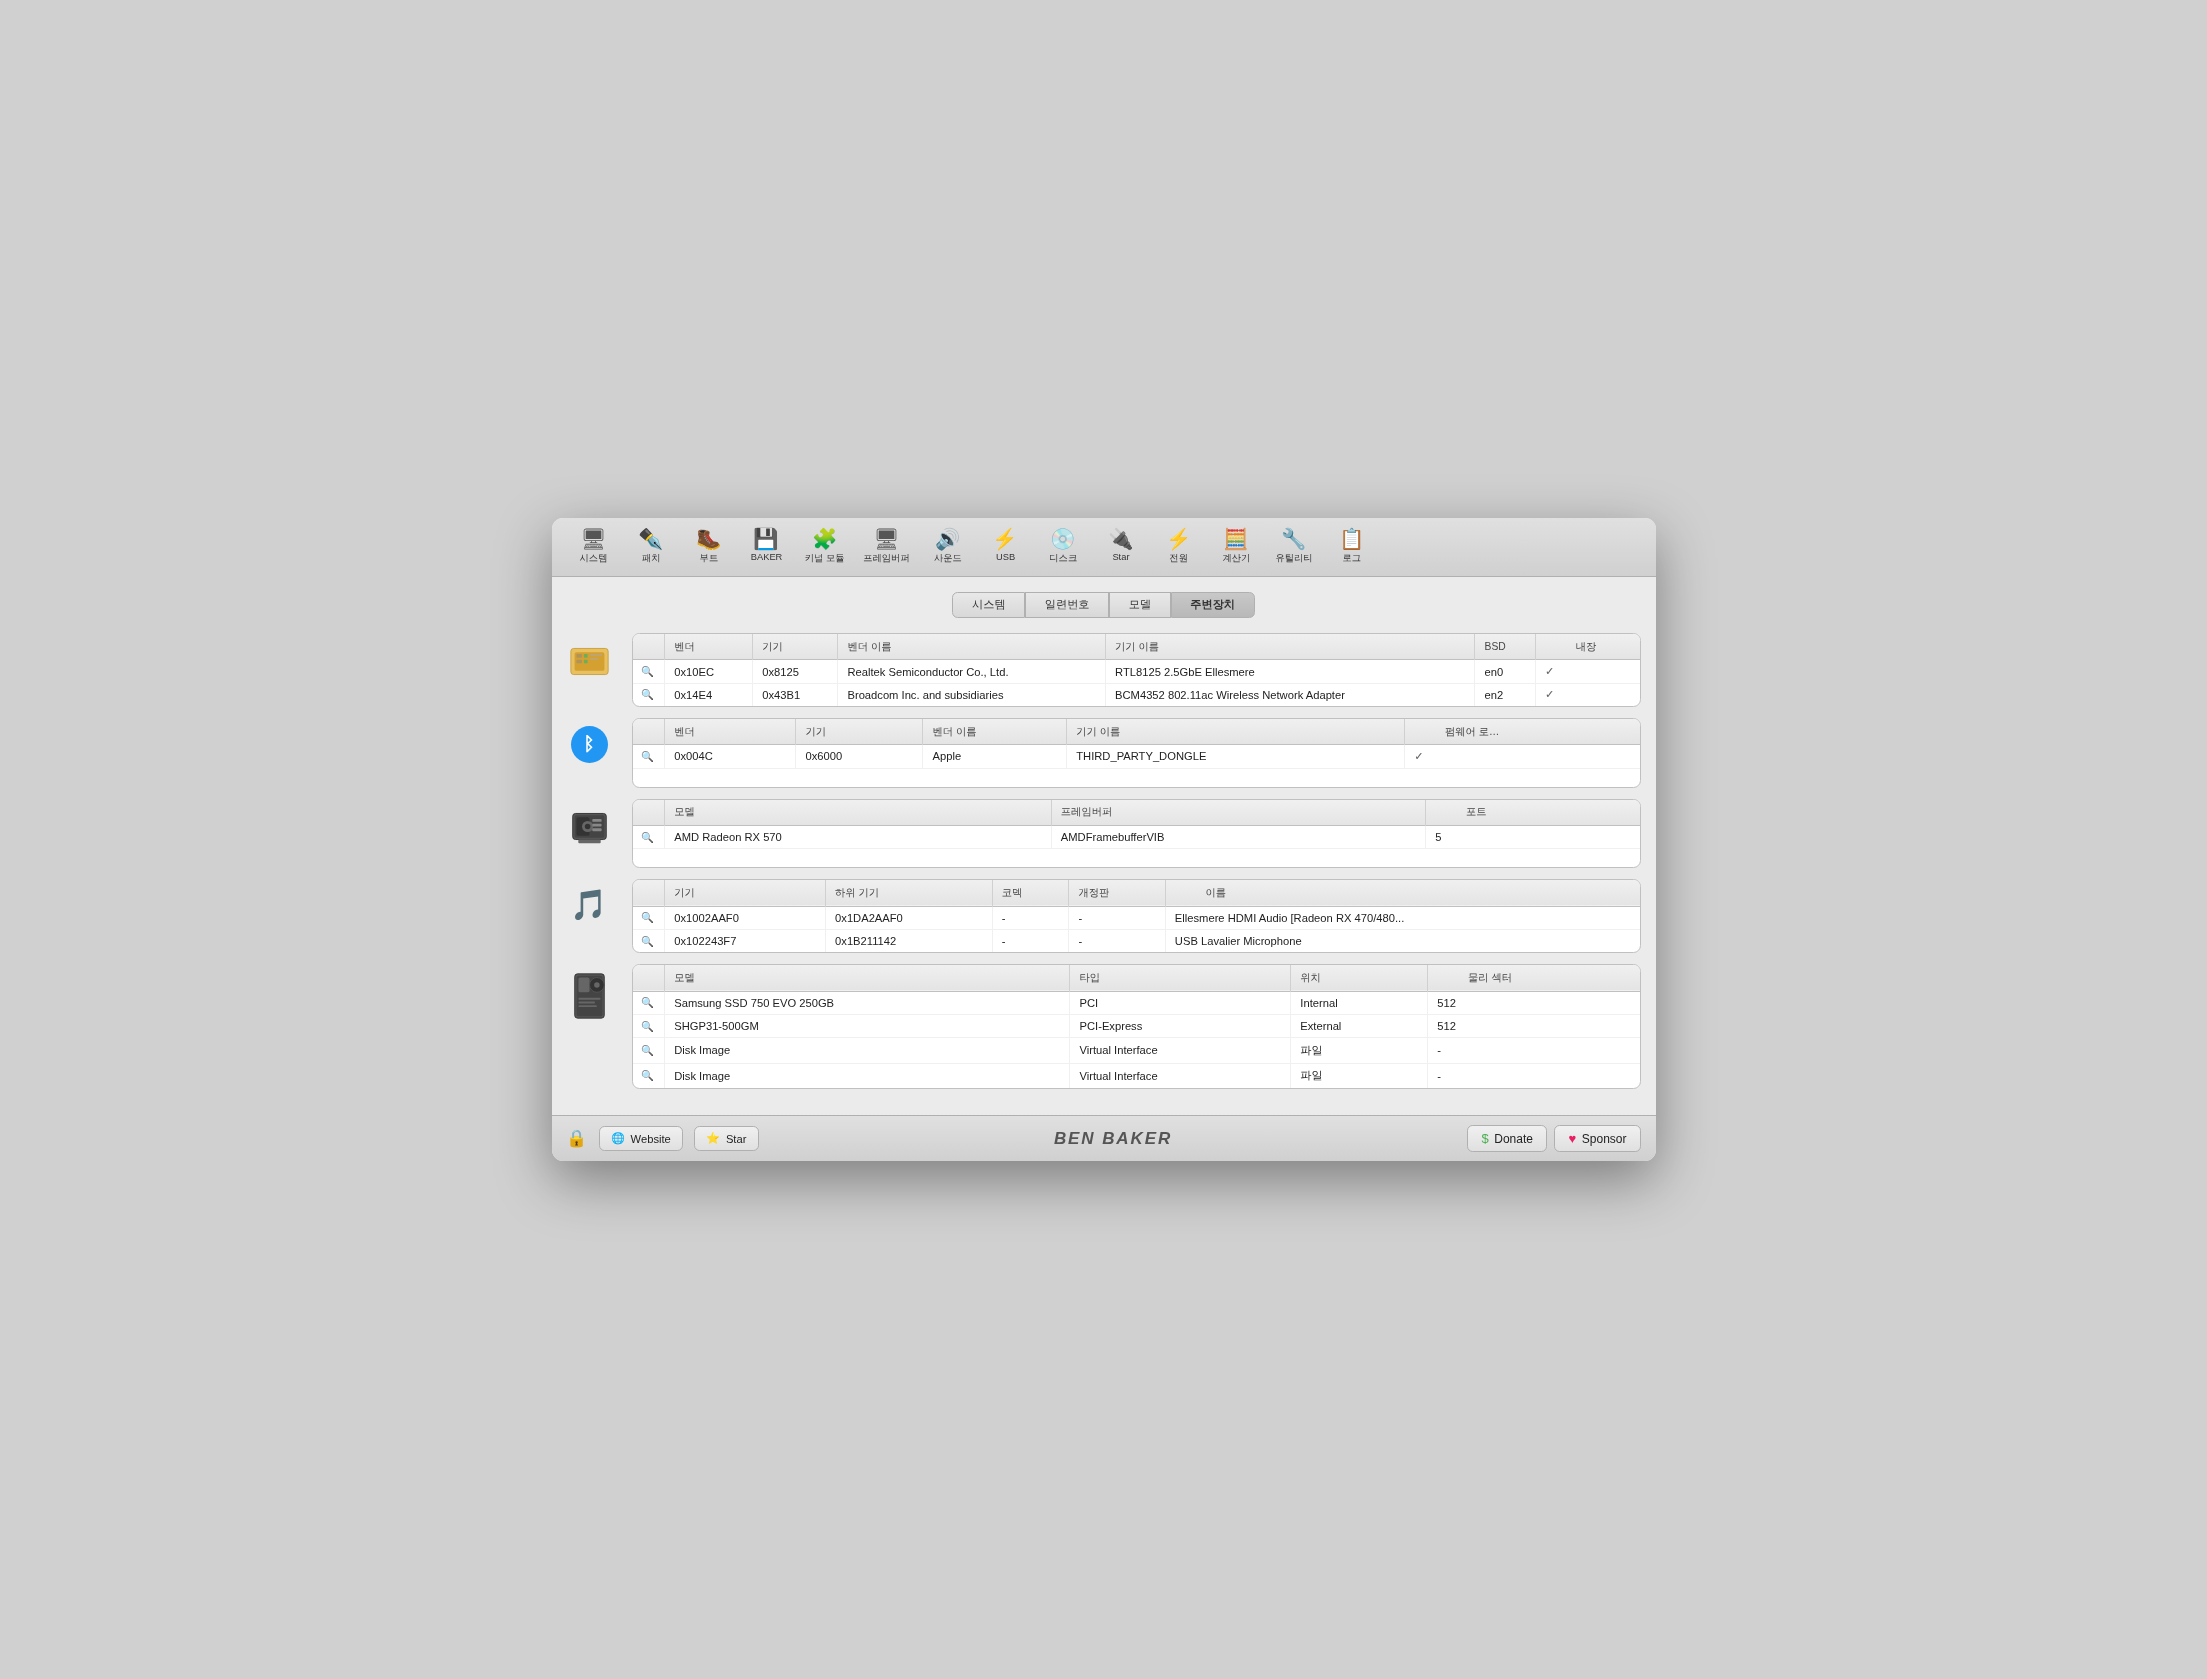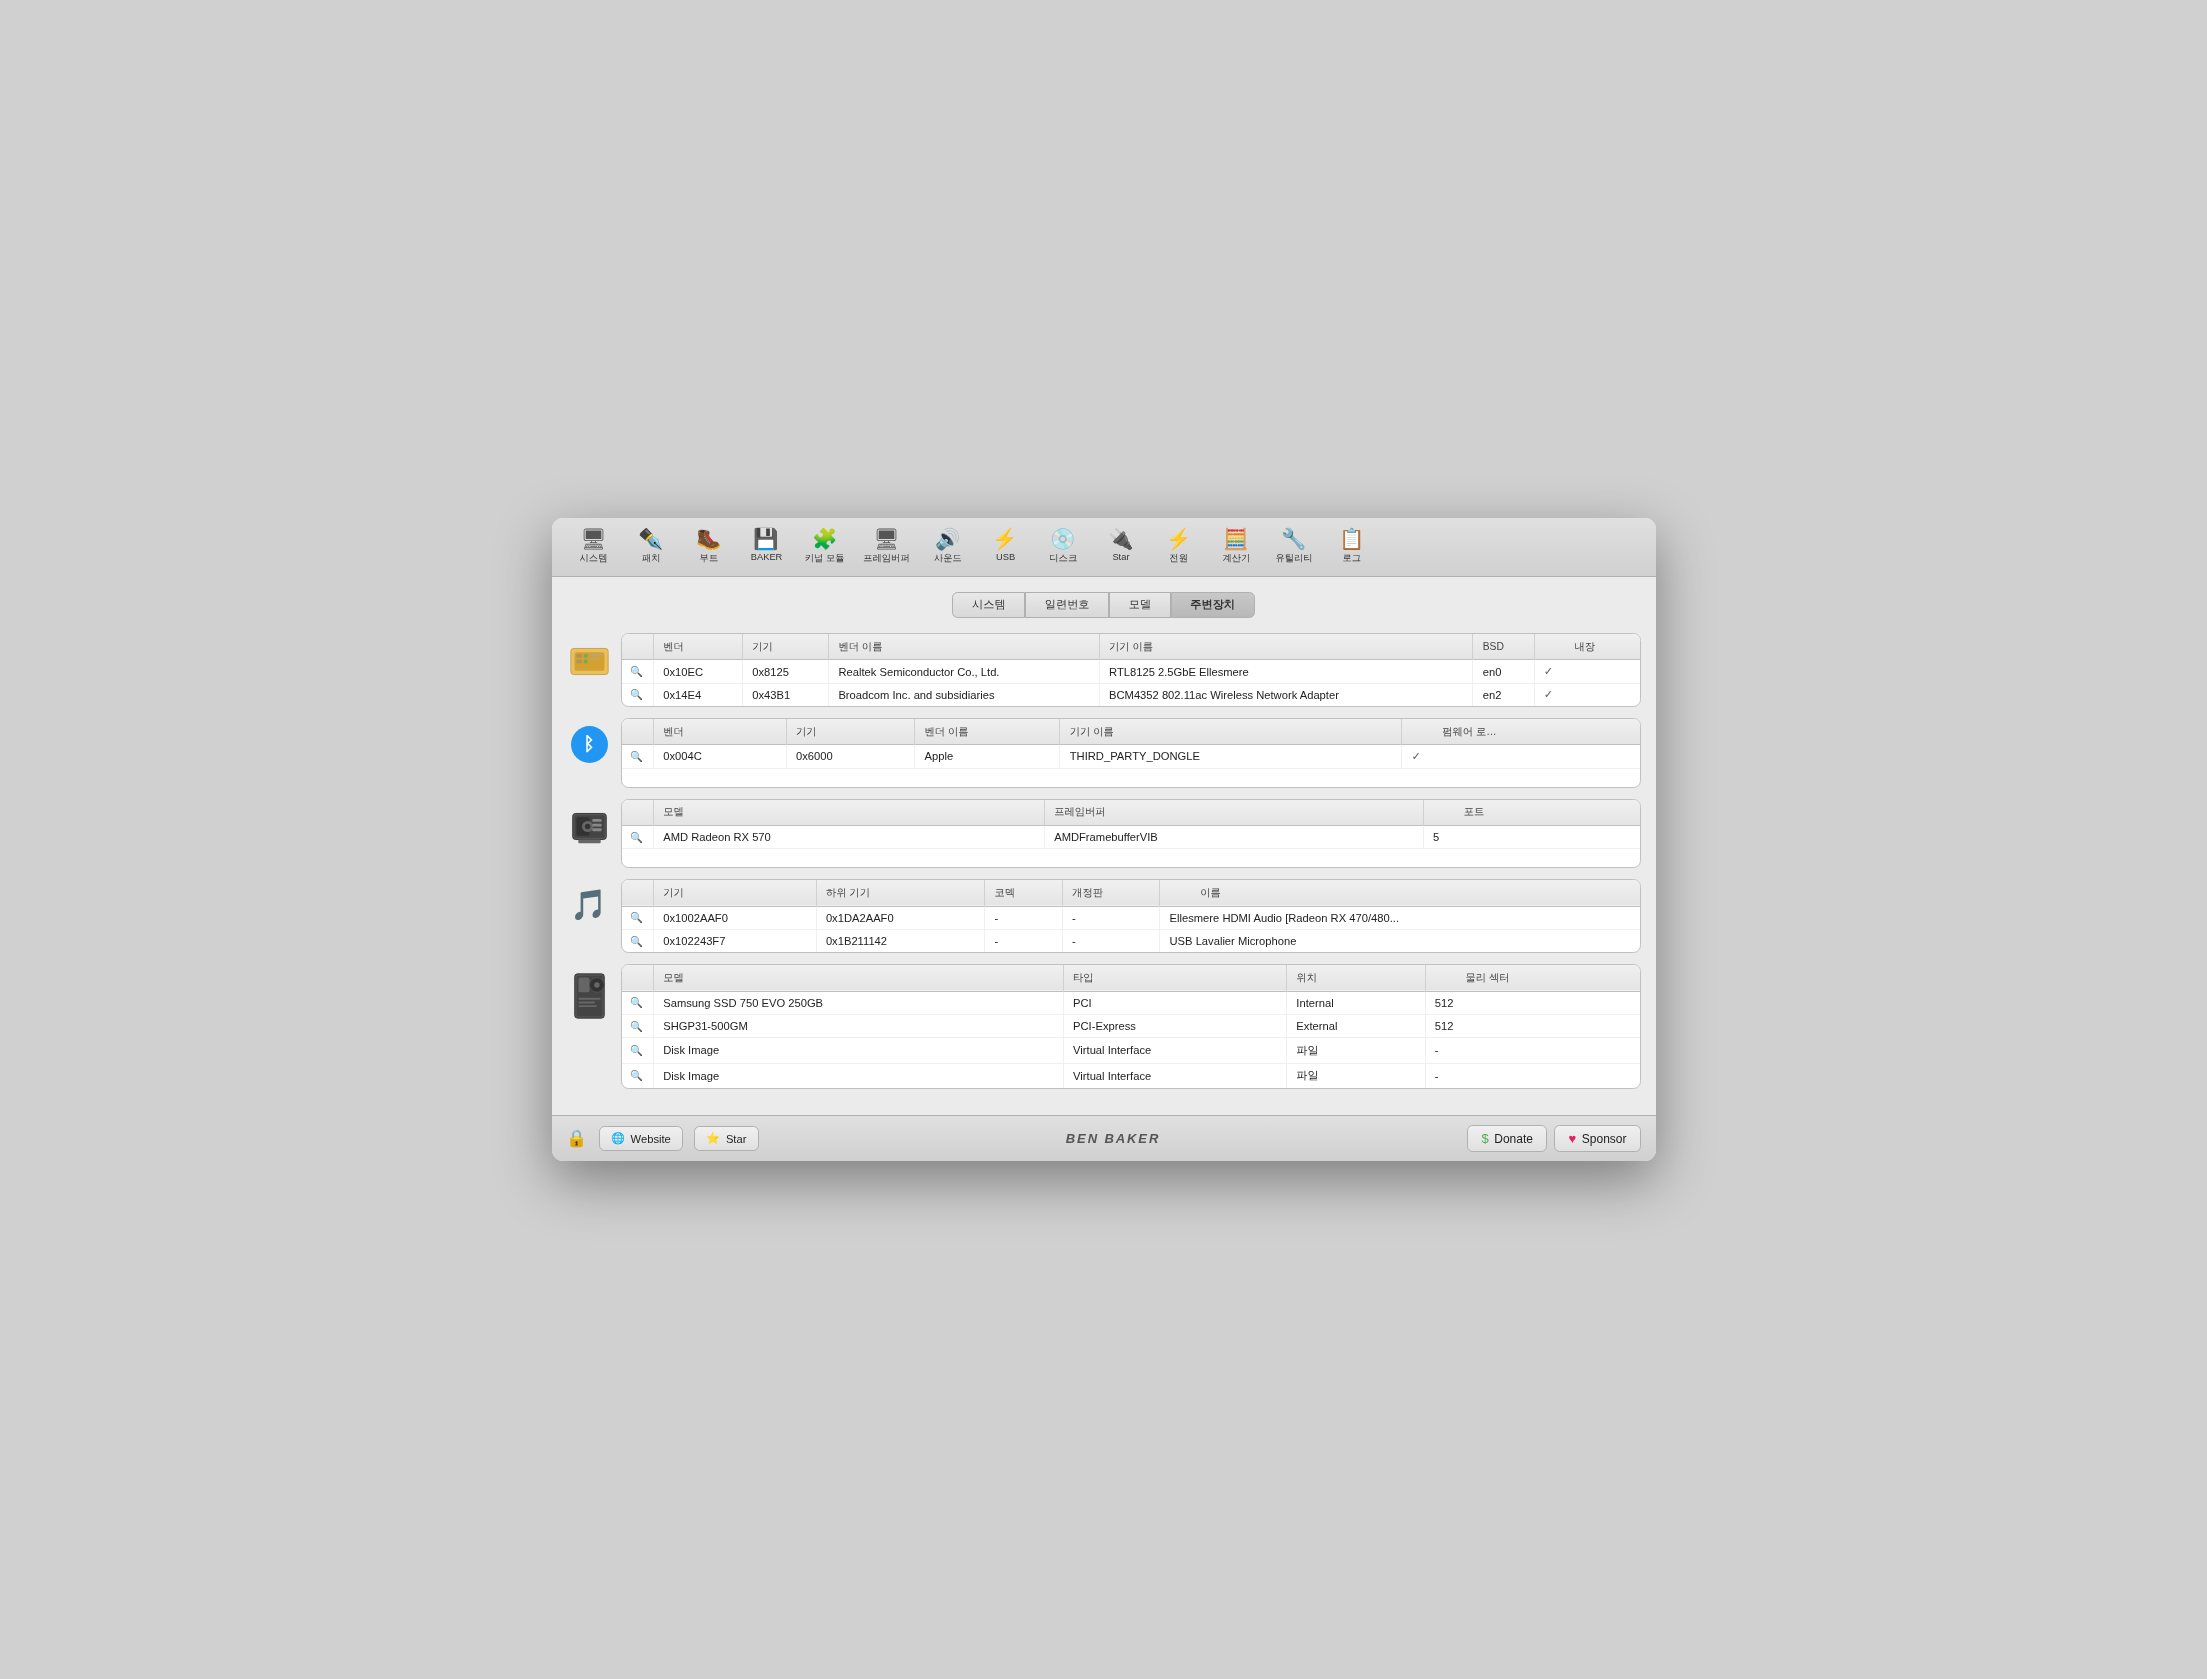--- a/index.html
+++ b/index.html
@@ -99,21 +99,21 @@
     .tab-btn:first-child { border-radius: 5.6px 0 0 5.6px; }
     .tab-btn:last-child { border-radius: 0 5.6px 5.6px 0; }
     .tab-btn.active {
       background: linear-gradient(to bottom, #c8c8c8, #b8b8b8);
       font-weight: 700;
     }
     .section {
       display: flex;
       align-items: flex-start;
       margin-bottom: 11px;
-      gap: 9px;
+      gap: 20px;
     }
     .section-icon {
       width: 45px;
       min-width: 45px;
       display: flex;
       justify-content: center;
       align-items: center;
       font-size: 34px;
       margin-top: 7.5px;
     }
@@ -173,21 +173,21 @@
       background: linear-gradient(to bottom, #f0f0f0, #e0e0e0);
       border: 0.9px solid #b0b0b0;
       border-radius: 5.6px;
       font-size: 11.2px;
       cursor: pointer;
       color: #222;
     }
     .footer-brand {
       flex: 1;
       text-align: center;
-      font-size: 13px;
+      font-size: 17px;
       font-weight: 700;
       font-style: italic;
       color: #555;
       letter-spacing: 1.9px;
     }
     .footer-right {
       display: flex;
       gap: 7.5px;
     }
     .donate-btn {

